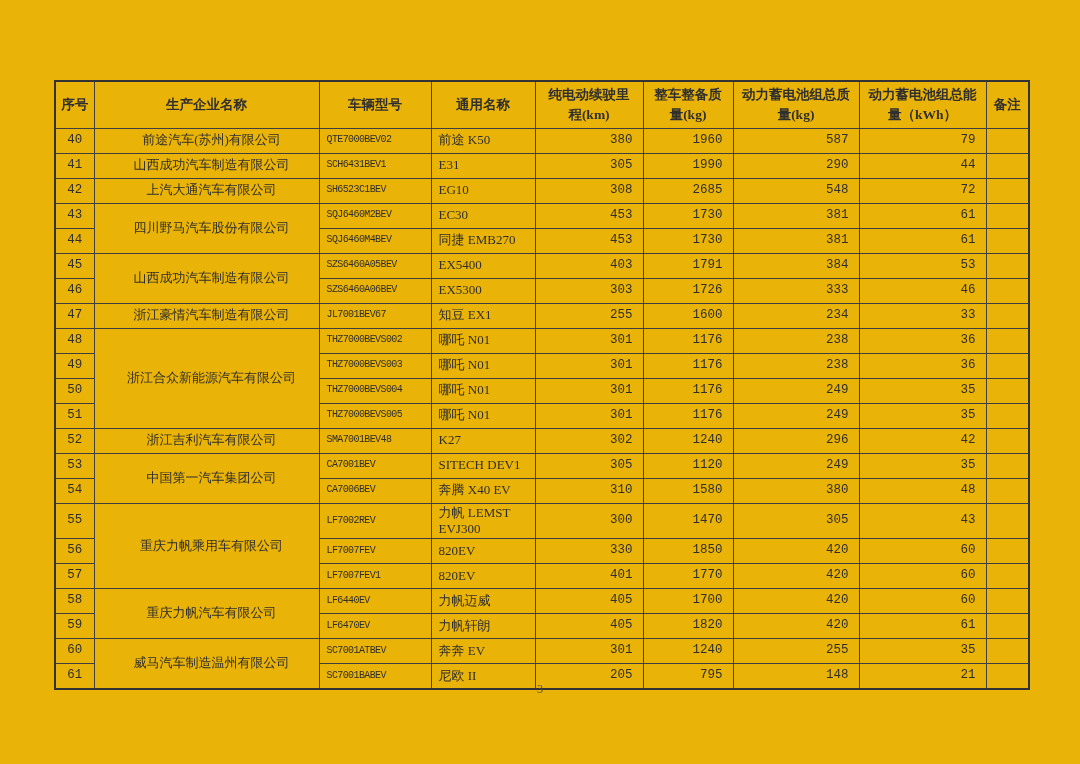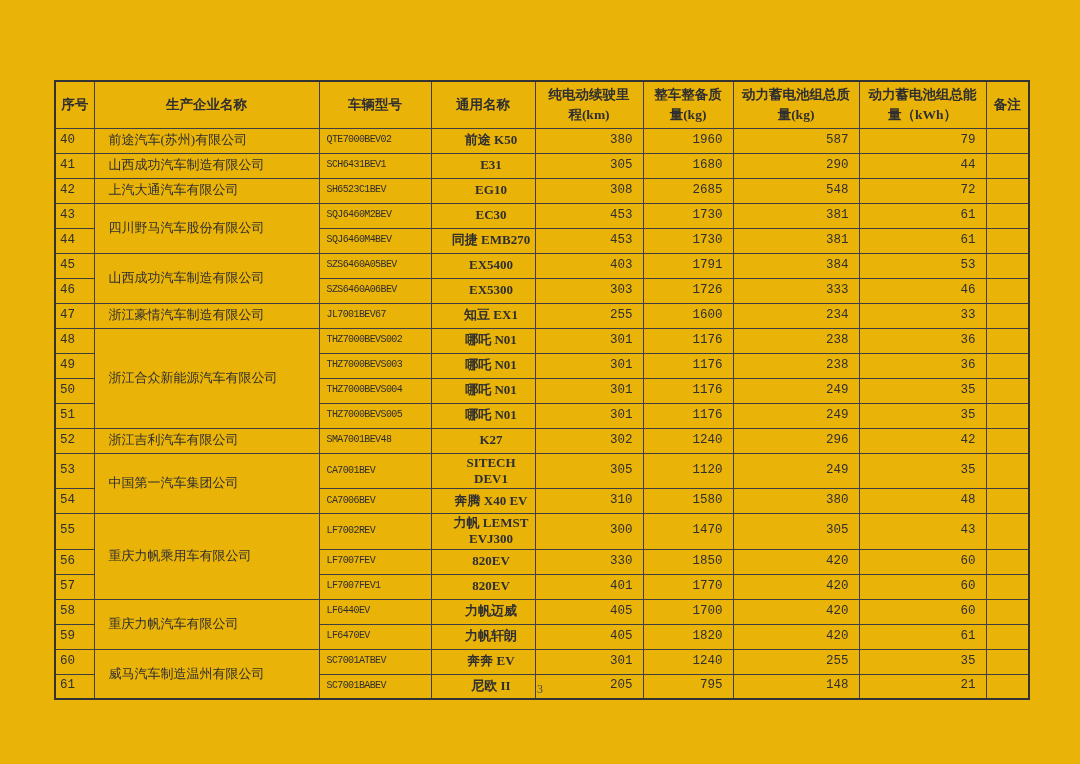--- a/index.html
+++ b/index.html
@@ -19,24 +19,24 @@
   }
   .ev-table thead tr{height:47px;}
   .ev-table tbody tr{height:25px;}
   .ev-table th{
     font-size:13.5px;font-weight:700;text-align:center;
     white-space:pre-line;line-height:1.45;padding:1px 2px;
   }
   .ev-table td{
     font-size:13px;line-height:1.25;padding:1px 4px;
   }
-  td.c-no{text-align:left;font-family:"Liberation Mono","DejaVu Sans Mono",monospace;font-size:12.5px;}
-  td.c-company{text-align:left;padding-left:14px;}
+  td.c-no{text-align:center;font-family:"Liberation Mono","DejaVu Sans Mono",monospace;font-size:12.5px;}
+  td.c-company{text-align:center;padding-left:14px;}
   td.c-model{font-family:"Liberation Mono","DejaVu Sans Mono",monospace;font-size:10px;letter-spacing:-0.6px;padding-left:7px;white-space:nowrap;}
-  td.c-name{text-align:center;padding-left:20px;font-weight:bold;}
+  td.c-name{text-align:left;padding-left:7px;}
   td.c-num{text-align:right;padding-right:10px;font-family:"Liberation Mono","DejaVu Sans Mono",monospace;font-size:12.5px;}
   td.c-remark{}
   .page-number{
     position:absolute;top:682px;left:0;width:100%;text-align:center;
     font-size:12px;color:#4a4a4a;
   }
 </style>
 </head>
 <body>
 
@@ -82,21 +82,21 @@
           <td class="c-num">587</td>
           <td class="c-num">79</td>
           <td class="c-remark"></td>
         </tr>
         <tr>
           <td class="c-no">41</td>
           <td class="c-company">山西成功汽车制造有限公司</td>
           <td class="c-model">SCH6431BEV1</td>
           <td class="c-name">E31</td>
           <td class="c-num">305</td>
-          <td class="c-num">1680</td>
+          <td class="c-num">1990</td>
           <td class="c-num">290</td>
           <td class="c-num">44</td>
           <td class="c-remark"></td>
         </tr>
         <tr>
           <td class="c-no">42</td>
           <td class="c-company">上汽大通汽车有限公司</td>
           <td class="c-model">SH6523C1BEV</td>
           <td class="c-name">EG10</td>
           <td class="c-num">308</td>

